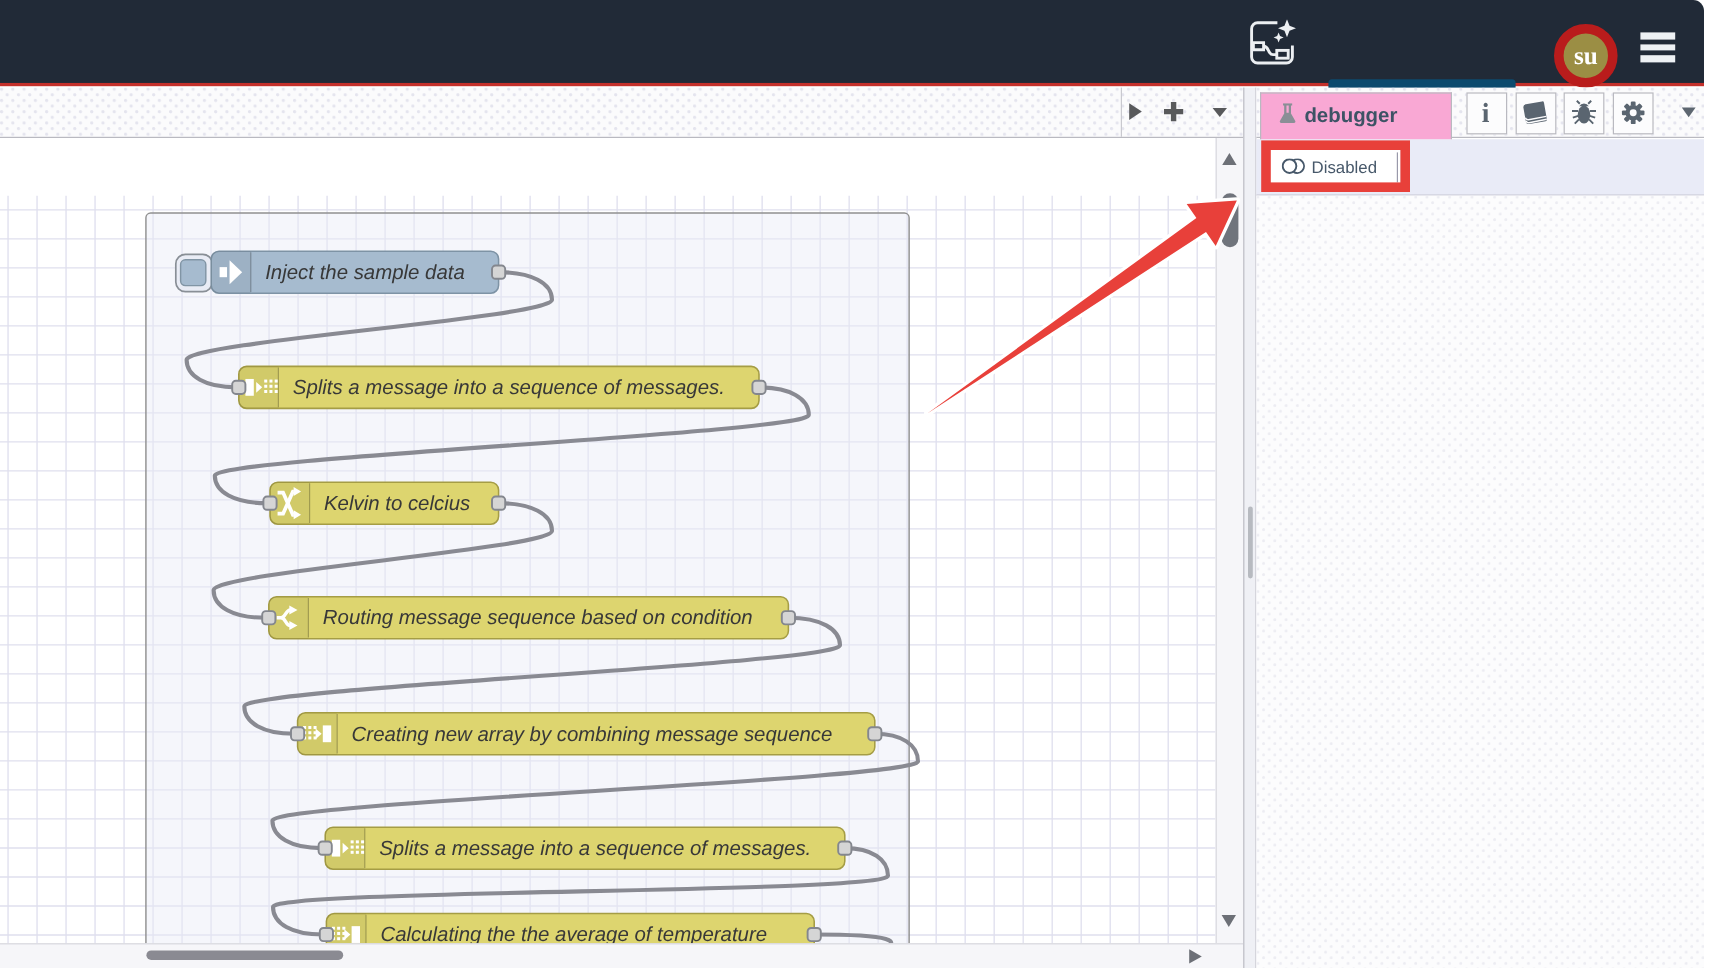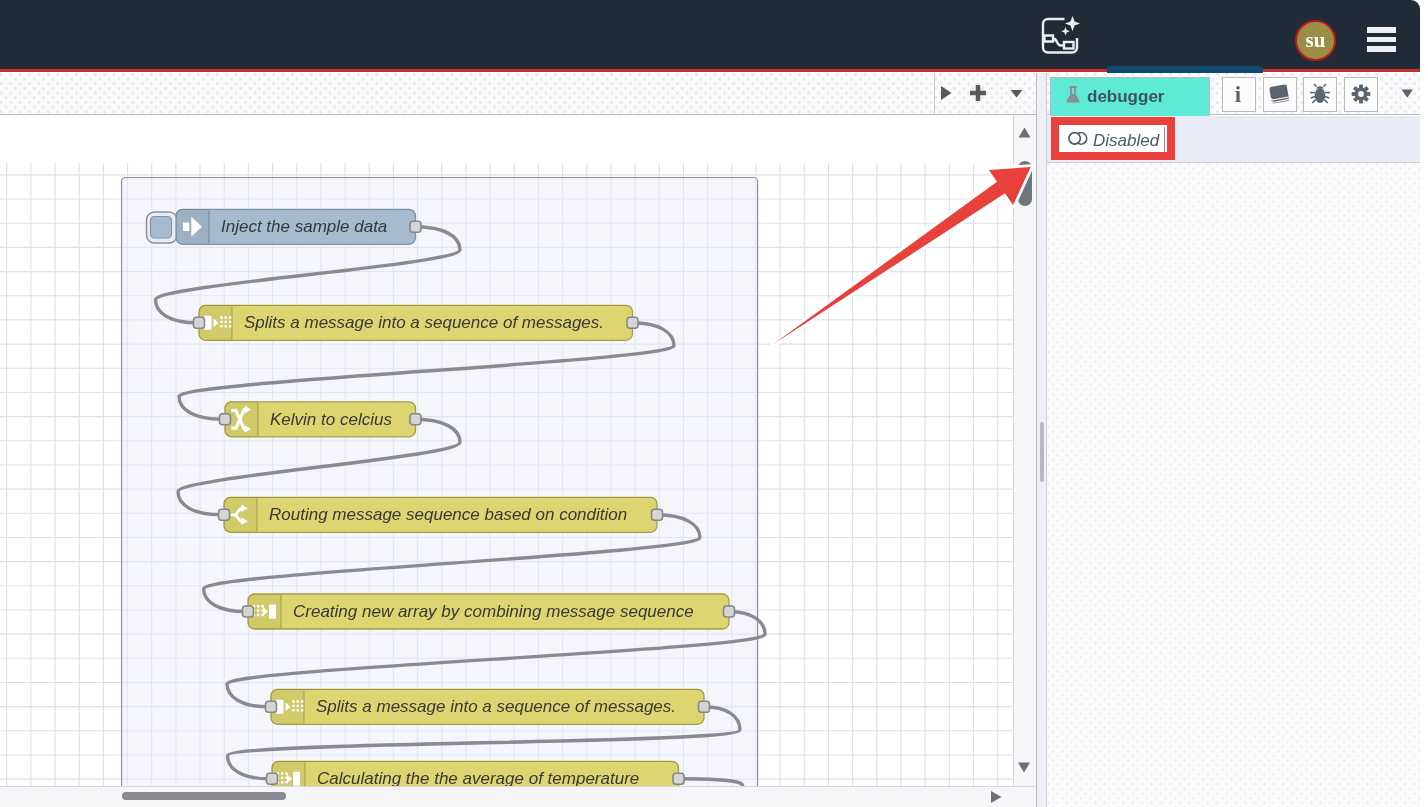--- a/index.html
+++ b/index.html
@@ -6,21 +6,21 @@
   body{width:1428px;height:807px;position:relative;overflow:hidden;
        font-family:"Liberation Sans", sans-serif;}
   .abs{position:absolute;}
   
   #header{left:0;top:0;width:1420px;height:69px;background:#212a37;
           border-bottom:3.5px solid #c4302b;border-radius:0 9px 0 0;}
   #deploy{left:1107px;top:18.5px;width:156px;height:36px;background:#0c4a6e;
           border-radius:3px;margin-top:47px;}
   #deploy .dtext{position:absolute;left:60px;top:7px;font-size:19px;color:#959ba4;}
   #avatar{left:1295px;top:19.5px;width:37px;height:37px;border-radius:50%;
-          background:#9b8e44;border:2px solid #b91c1c;color:#fff;
+          background:#9b8e44;border:8px solid #b91c1c;color:#fff;
           font-family:"Liberation Serif",serif;font-weight:bold;font-size:21px;
           text-align:center;line-height:37px;}
   .hbar{left:1367px;width:29px;height:5.5px;background:#eef1f4;}
   
   .texture{background-color:#fbfbfc;
     background-image:radial-gradient(circle at 1.3px 1.3px,#e4e4ee 0.95px,transparent 1.7px),
                      radial-gradient(circle at 1.3px 1.3px,#e4e4ee 0.95px,transparent 1.7px);
     background-size:9.4px 9.4px,9.4px 9.4px;
     background-position:0 0,4.7px 4.7px;}
   .texture2{background-color:#fcfcfd;
@@ -37,28 +37,28 @@
   #vstrip{left:1013px;top:114.5px;width:23px;height:671.5px;background:#f6f6f9;border-left:1px solid #d8d8de;}
   #hstrip{left:0;top:786px;width:1036px;height:21px;background:#f6f6f9;border-top:1px solid #d8d8de;}
   #hthumb{left:122px;top:792px;width:164px;height:8px;border-radius:4px;background:#8a8a92;}
   #vthumb{left:1018px;top:161px;width:14px;height:45px;border-radius:7px;background:#70747c;}
   
   #sep{left:1036px;top:72.5px;width:9px;height:734.5px;background:#eff0f5;
        border-left:1px solid #bcbcc4;border-right:1px solid #cfcfd6;}
   #grip{left:1039.5px;top:422px;width:4px;height:60px;background:#b7bac0;border-radius:2px;}
   
   #sbtabrow{left:1047px;top:72.5px;width:373px;height:41.5px;border-bottom:1px solid #b9b9c0;}
-  #sbtab{left:1050px;top:76.5px;width:158px;height:38.5px;background:#5eead4;
+  #sbtab{left:1050px;top:76.5px;width:158px;height:38.5px;background:#f9a8d4;
          border:1px solid #b9b9c0;border-bottom:none;z-index:3;}
   #sbtab .tlabel{position:absolute;left:36px;top:9px;font-size:17px;font-weight:bold;color:#3d5365;}
   .iconbtn{width:32px;height:33px;background:#fcfcfd;border:1px solid #b9b9c0;z-index:3;}
   #sbband{left:1047px;top:115.5px;width:375px;height:46px;background:#e9ebf7;border-bottom:1px solid #ccccd8;}
   #sbcontent{left:1047px;top:162.5px;width:373px;height:644.5px;}
   #disbtn{left:1058px;top:124px;width:109px;height:30px;background:#fff;z-index:5;}
-  #disbtn .dlabel{position:absolute;left:35px;top:7px;font-size:17px;color:#47586a;font-style:italic;}
+  #disbtn .dlabel{position:absolute;left:35px;top:7px;font-size:14px;color:#47586a;}
   #dissep{left:1163.6px;top:126.5px;width:1.2px;height:25px;background:#99a;z-index:5;}
   #redframe{left:1051px;top:117px;width:108.2px;height:26.6px;border:8.2px solid #e8403a;z-index:6;}
   #rightstrip{left:1420px;top:0;width:8px;height:807px;background:#fff;z-index:10;}
 </style>
 </head>
 <body>
   <div id="header" class="abs"></div>
   <svg id="aiicon" class="abs" style="left:1040px;top:16px;z-index:2" width="42" height="40" viewBox="0 0 42 40">
     <path d="M24.5,3 H8 a5,5 0 0 0 -5,5 V31.5 a5,5 0 0 0 5,5 H32 a5,5 0 0 0 5,-5 V22" fill="none" stroke="#eceff2" stroke-width="2.4"></path>
     <path d="M4.5,19.5 h8.5 v6 h-8.5 z M13,22.5 c5,0 3,7 8,7 h2.5" fill="none" stroke="#eceff2" stroke-width="2.4"></path>

